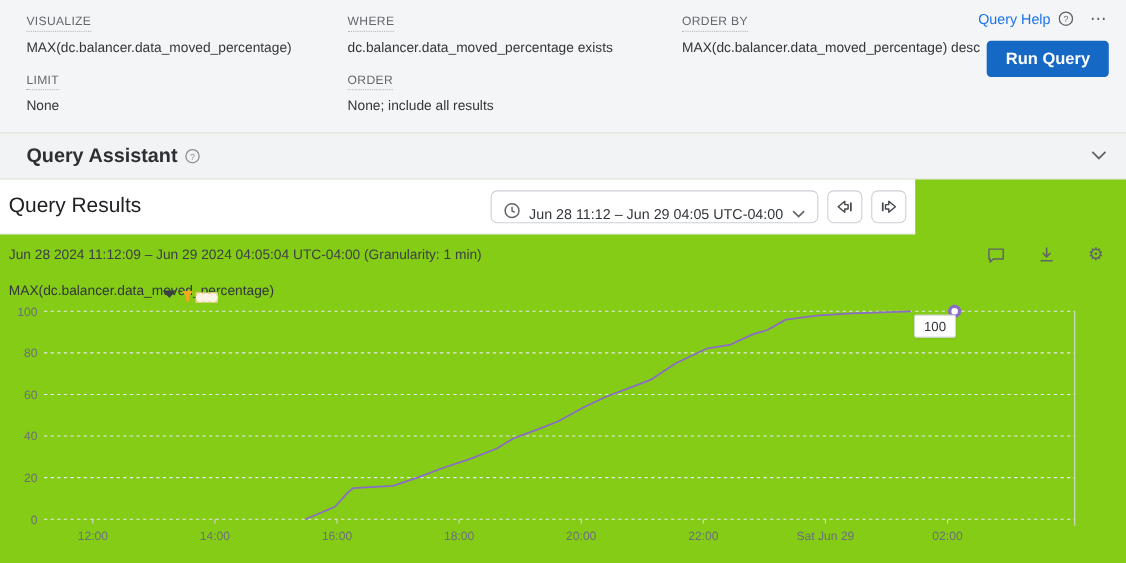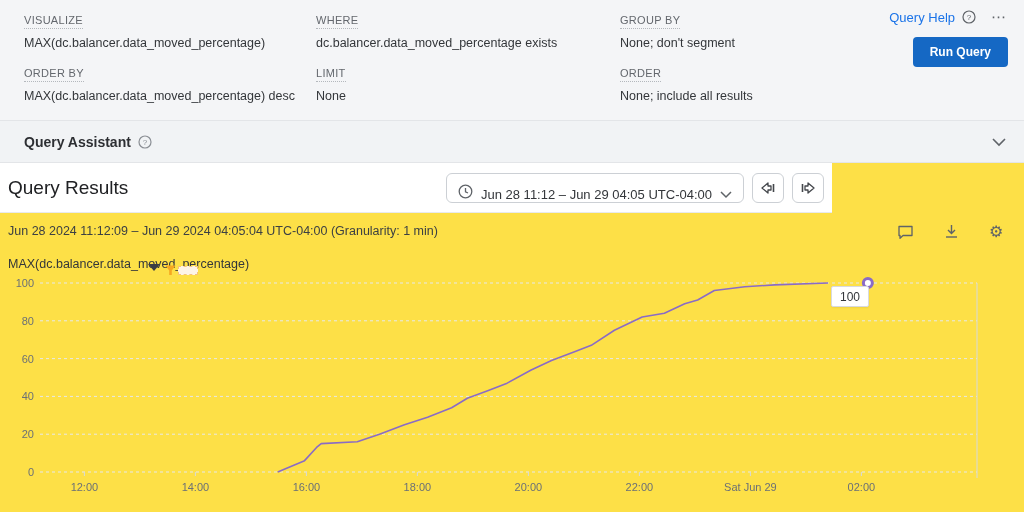--- a/index.html
+++ b/index.html
@@ -1,43 +1,43 @@
 <!DOCTYPE html>
 <html><head>
 <meta charset="utf-8">
 <style>
   * { box-sizing: border-box; }
   body { margin:0; background:#fff; font-family:"Liberation Sans",sans-serif; color:#36383b; }
-  .page { position:relative; width:1024px; height:512px; overflow:hidden; background:#fde047; }
+  .page { position:relative; width:1024px; height:512px; overflow:hidden; background:#84cc16; }
 
   
   .builder { position:absolute; left:0; top:0; width:1024px; height:121px;
              background:#f4f5f7; border-bottom:1px solid #e3e5e8; }
   .clauses { position:absolute; left:24px; top:14px; display:grid;
              grid-template-columns:292px 304px 290px; }
   .clause { margin-bottom:17px; cursor:pointer; }
   .clause-label { display:table; font-size:11px; color:#63676d; letter-spacing:.3px;
                   border-bottom:1px dotted #b4b8bd; padding-bottom:2px; }
   .clause-value { font-size:12.5px; color:#33363a; margin-top:7px; }
 
   .builder-actions { position:absolute; top:8px; right:16px; text-align:right; }
   .help-row { display:flex; align-items:center; justify-content:flex-end; gap:7px;
               font-size:13px;margin-left:41px; }
   .help-link { color:#1a73e8; text-decoration:none; cursor:pointer; }
   .icon-help { width:14px; height:14px; display:inline-block; }
   .ellipsis { color:#5f6368; font-size:15px; letter-spacing:2px; margin-left:8px; cursor:pointer; }
-  .run-btn { margin-top:11px; background:#1568c4; color:#fff; font-weight:bold; font-size:12px;
+  .run-btn { margin-top:11px; background:#1568c4; color:#fff; font-weight:bold; font-size:15px;
              font-family:"Liberation Sans",sans-serif; border:none; border-radius:4px;
              padding:8px 17px; cursor:pointer; }
 
   
   .assistant { position:absolute; left:0; top:121px; width:1024px; height:42px;
                background:#f1f3f5; border-bottom:1px solid #e3e5e8;
                display:flex; align-items:center; padding:0 18px 0 24px; cursor:pointer; }
-  .assistant-title { font-weight:bold; font-size:14px; color:#2d2f33; margin-right:7px; }
+  .assistant-title { font-weight:bold; font-size:18px; color:#2d2f33; margin-right:7px; }
   .assistant .chev { margin-left:auto; }
 
   
   .results-header { position:absolute; left:0; top:163px; width:832px; height:50px;
                     border-bottom:1px solid #e8eaed; display:flex; align-items:center;
                     padding:0 8px; background:#fff; }
   .results-title { font-size:19px; color:#202124; }
   .header-controls { margin-left:auto; display:flex; align-items:center; gap:8px; }
   .time-btn { height:30px; border:1px solid #ccd0d5; border-radius:6px; background:#fff;
               display:flex; align-items:flex-end; gap:8px; padding:0 11px;
@@ -75,24 +75,20 @@
 
   <div class="builder">
     <div class="clauses">
       <div class="clause">
         <div class="clause-label">VISUALIZE</div>
         <div class="clause-value">MAX(dc.balancer.data_moved_percentage)</div>
       </div>
       <div class="clause">
         <div class="clause-label">WHERE</div>
         <div class="clause-value">dc.balancer.data_moved_percentage exists</div>
-      </div>
-      <div class="clause">
-        <div class="clause-label">GROUP BY</div>
-        <div class="clause-value">None; don't segment</div>
       </div>
       <div class="clause">
         <div class="clause-label">ORDER BY</div>
         <div class="clause-value">MAX(dc.balancer.data_moved_percentage) desc</div>
       </div>
       <div class="clause">
         <div class="clause-label">LIMIT</div>
         <div class="clause-value">None</div>
       </div>
       <div class="clause">

